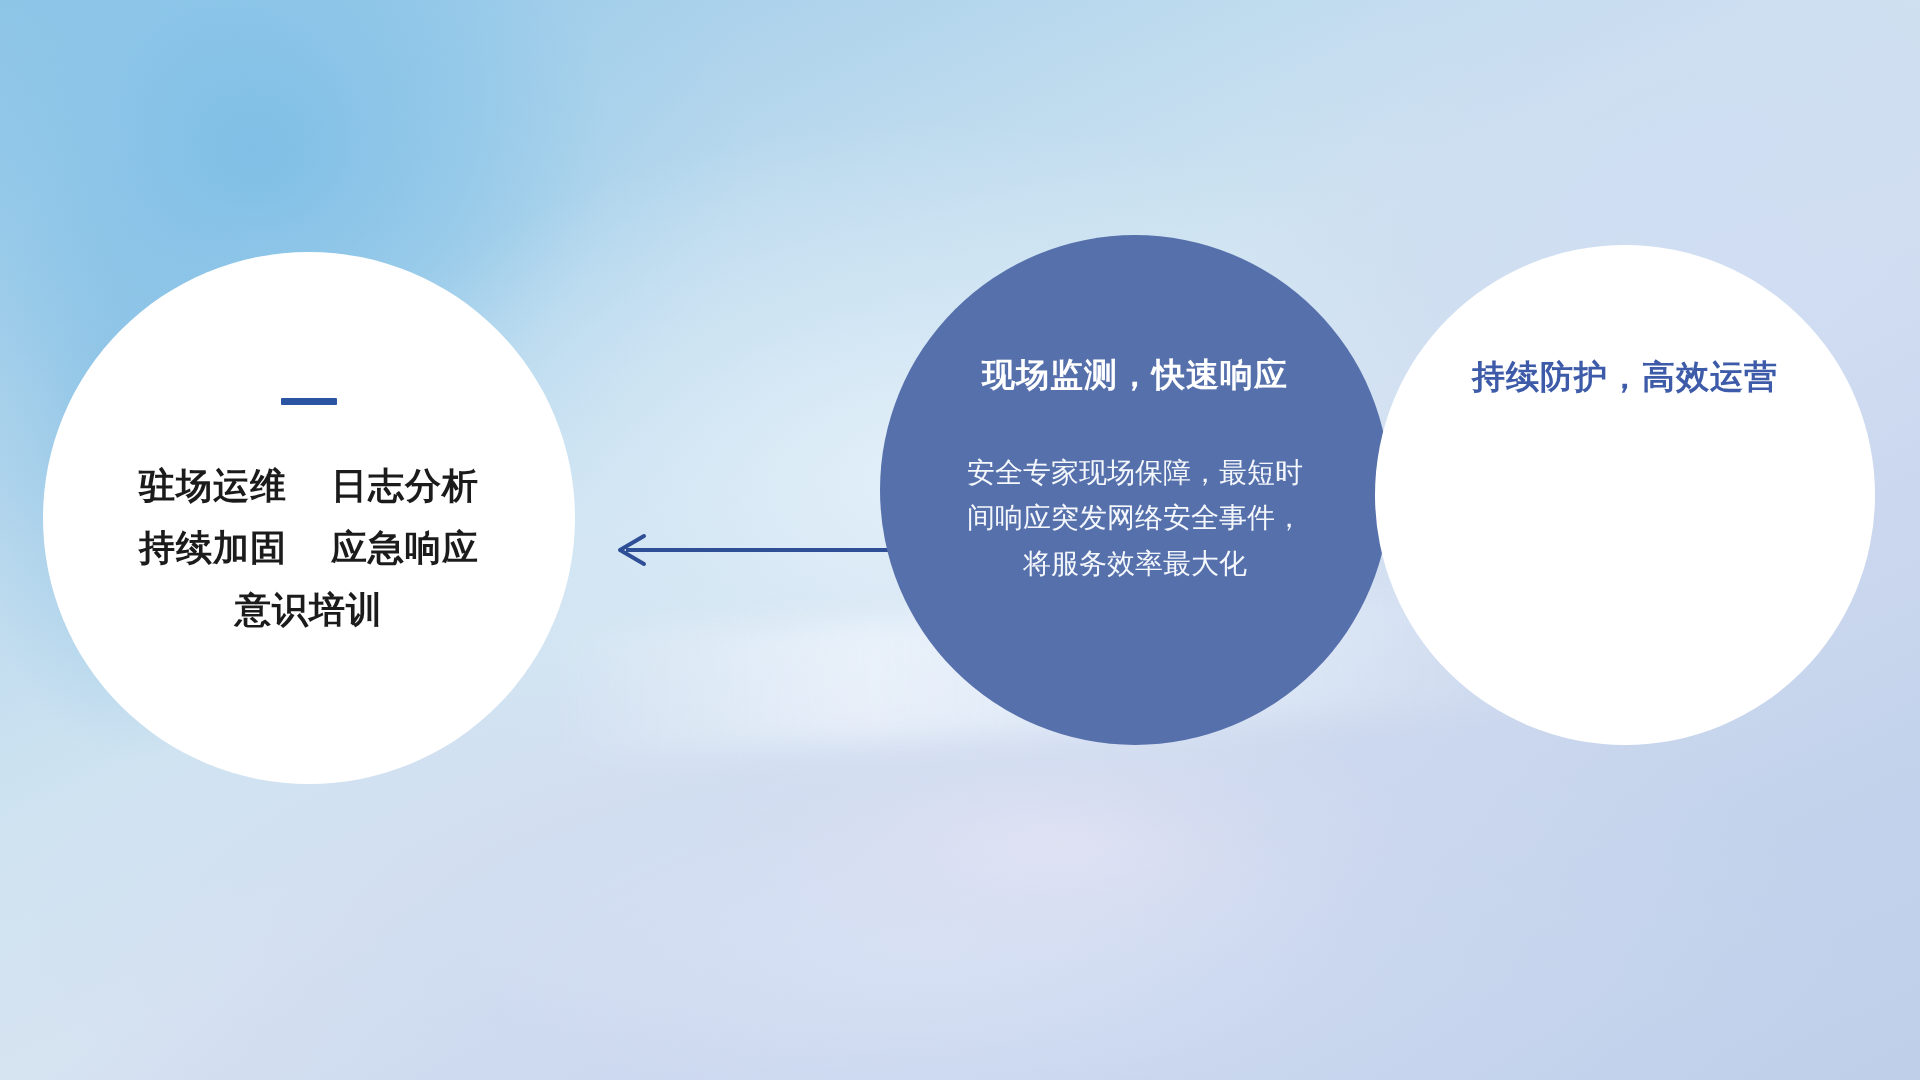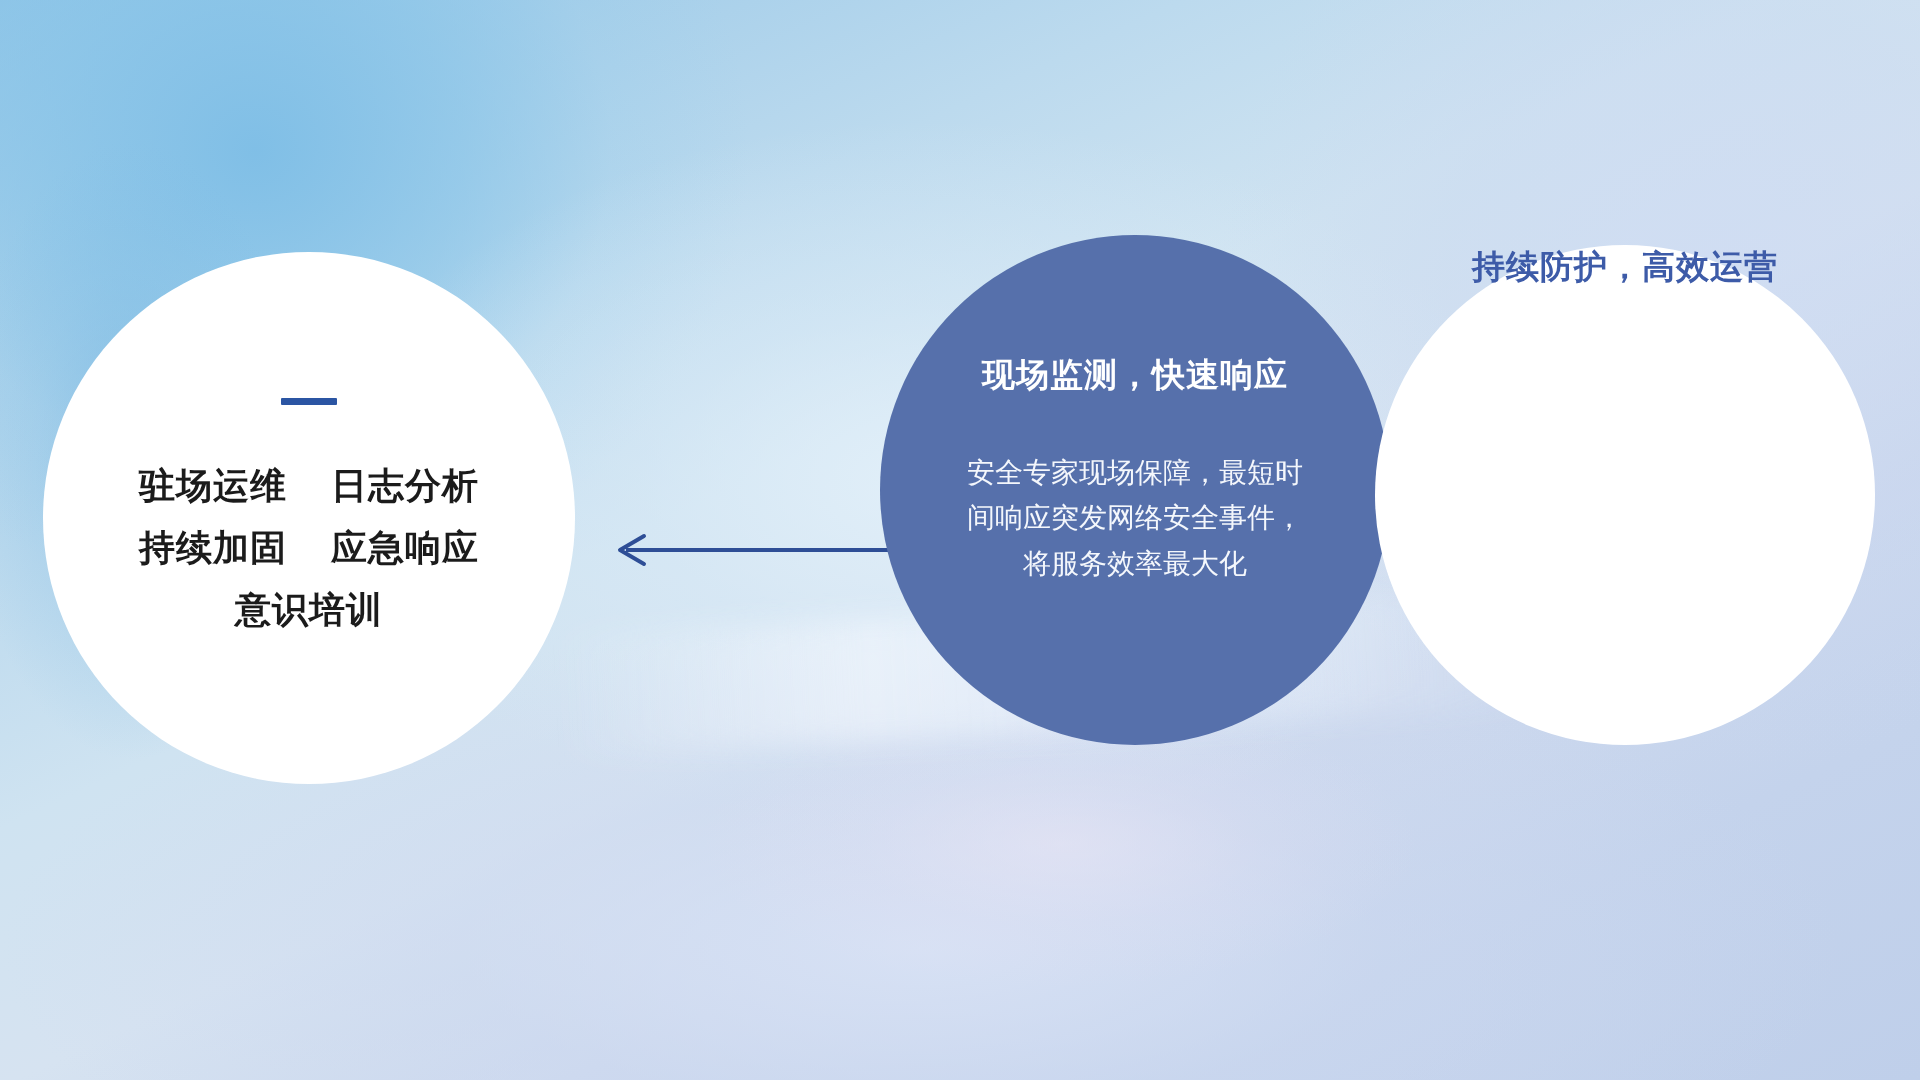--- a/index.html
+++ b/index.html
@@ -192,20 +192,21 @@
   .circle-right {
     left: 1375px;
     top: 245px;
     width: 500px;
     height: 500px;
     background: #ffffff;
     z-index: 5;
     justify-content: flex-start;
   }
   .right-title {
+    margin-top: 110px;
     font-size: 33px;
     font-weight: bold;
     letter-spacing: 1px;
     white-space: nowrap;
   }
   .right-body {
     margin-top: 55px;
     width: 420px;
     text-align: center;
     color: #16181c;

